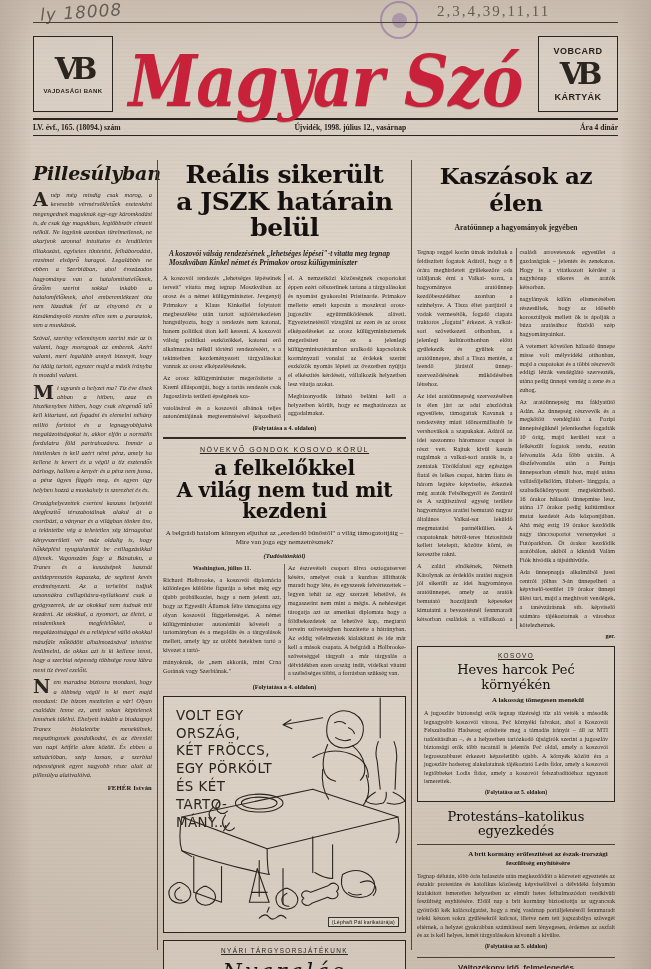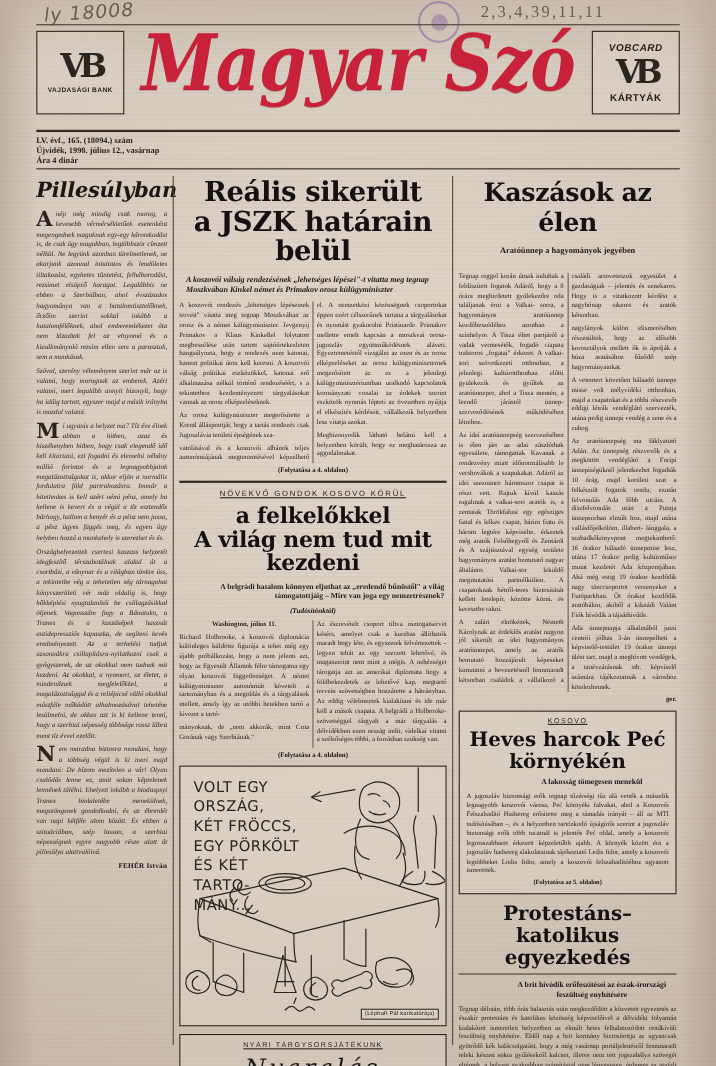--- a/index.html
+++ b/index.html
@@ -31,47 +31,47 @@
     border:2px solid rgba(110,70,150,.55);opacity:.75;
   }
   #stamp::after{
     content:"";position:absolute;left:50%;top:50%;width:15px;height:15px;margin:-7px 0 0 -7px;
     border-radius:50%;background:rgba(110,70,150,.45);
   }
 
   
   #masthead{position:absolute;left:33px;top:24px;width:585px;}
   #masthead-top-rule{position:absolute;left:33px;top:22px;width:585px;border-top:1px solid #463d34;}
-  #masthead-row{display:flex;align-items:flex-start;justify-content:space-between;height:84px;margin-top:4px;}
+  #masthead-row{display:flex;align-items:flex-end;justify-content:space-between;height:84px;margin-top:4px;}
   .logo-box{
     border:1.5px solid #2b2520;width:78px;height:74px;
     display:flex;flex-direction:column;align-items:center;justify-content:center;
     background:rgba(225,216,205,.35);
   }
   .logo-mark{font-family:"DejaVu Serif", serif;font-weight:bold;font-size:30px;line-height:1;color:#2b2520;letter-spacing:-6px;}
   .logo-cap{font-family:"Liberation Sans", sans-serif;font-size:6px;font-weight:bold;letter-spacing:.4px;margin-top:4px;color:#241f1a;}
-  .logo-cap.top{margin:0 0 3px 0;font-size:9px;letter-spacing:.5px;font-style:italic;}
+  .logo-cap.top{margin:0 0 3px 0;font-size:9px;letter-spacing:.5px;}
   .logo-cap.big{font-size:9px;margin-top:3px;}
   #nameplate{
     font-family:"DejaVu Serif", serif;font-weight:bold;font-style:italic;
     font-size:62px;line-height:.96;color:#c8213a;
     letter-spacing:-1px;text-align:center;flex:1;
     text-shadow:0 1px 0 rgba(90,20,30,.25);
     transform:scaleY(1.14);
   }
   #masthead-bot-rule{margin-top:6px;border-top:1px solid #2b2520;}
   #slogan{
     text-align:center;font-family:"Liberation Sans", sans-serif;
     font-size:11.5px;letter-spacing:2.6px;padding:5px 0 4px;color:#2a241f;
   }
   #slogan-rule{border-top:1px solid #2b2520;}
   #issue-row{
     display:flex;justify-content:space-between;align-items:baseline;
     font-family:"Liberation Serif", serif;font-weight:bold;font-size:7.6px;
-    padding:3px 0 3px;color:#241f1a;flex-direction:column;
+    padding:3px 0 3px;color:#241f1a;
   }
   #issue-rule{border-top:1px solid #2b2520;}
 
   
   #content{position:absolute;left:33px;top:160px;width:585px;height:790px;display:flex;gap:0;}
   .vline{width:1px;background:#51473e;margin:0 5px;flex:0 0 1px;}
   .col-left{width:119px;flex:0 0 119px;}
   .col-mid{width:243px;flex:0 0 243px;}
   .col-right{width:198px;flex:0 0 198px;}
 
@@ -116,22 +116,22 @@
   }
   .kicker{
     font-family:"Liberation Sans", sans-serif;font-size:7px;letter-spacing:1.6px;
     text-align:center;text-decoration:underline;margin:7px 0 5px;color:#2a241f;
   }
   #second-headline{
     font-family:"DejaVu Serif", serif;font-weight:bold;font-size:20px;
     line-height:1.08;text-align:center;margin:0 0 6px;letter-spacing:-.3px;color:#141110;
   }
   #second-deck{
-    font-family:"Liberation Serif",serif;font-weight:bold;font-size:7px;
-    line-height:1.35;text-align:right;margin:0 2px 4px;color:#221d19;
+    font-family:"Liberation Serif",serif;font-weight:normal;font-size:7px;
+    line-height:1.35;text-align:center;margin:0 2px 4px;color:#221d19;
   }
   #second-source{
     font-family:"Liberation Serif",serif;font-style:italic;font-weight:bold;
     font-size:6.6px;text-align:center;margin:0 0 5px;
   }
   .hrule{border-top:1px solid #4a4038;margin:5px 0;}
   .hrule-thick{border-top:2px solid #332c25;margin:6px 0 5px;}
 
   
   #cartoon-box{
@@ -167,21 +167,21 @@
     font-family:"Liberation Serif",serif;font-weight:bold;font-size:7.6px;
     text-align:center;margin:0 0 16px;color:#221d19;
   }
   .sig{font-family:"Liberation Serif",serif;font-weight:bold;font-size:6.2px;text-align:right;margin-top:3px;}
   .side-box{border:1.5px solid #2b2520;padding:5px 6px 6px;margin-top:7px;background:rgba(226,218,207,.30);}
   .side-kicker{
     font-family:"Liberation Sans",sans-serif;font-size:6.4px;letter-spacing:1.4px;
     text-align:center;text-decoration:underline;color:#2a241f;margin-bottom:4px;
   }
   .side-title{
-    font-family:"DejaVu Serif",serif;font-weight:bold;font-size:18px;line-height:1.1;
+    font-family:"DejaVu Serif",serif;font-weight:normal;font-size:13px;line-height:1.1;
     text-align:center;margin-bottom:4px;color:#141110;
   }
   .side-deck{
     font-family:"Liberation Serif",serif;font-weight:bold;font-size:7px;line-height:1.3;
     text-align:center;margin-bottom:4px;margin-left:44px;
   }
   .side-body{font-family:"Liberation Serif",serif;font-size:6.1px;line-height:1.4;text-align:justify;color:#2c2520;}
   .side-body p{margin:0 0 3px 0;}
   .side-jump{font-family:"Liberation Serif",serif;font-weight:bold;font-size:5.8px;text-align:center;margin-top:3px;}
 
@@ -396,21 +396,21 @@
         <div class="side-deck">A lakosság tömegesen menekül</div>
         <div class="side-body">
           <p>A jugoszláv biztonsági erők tegnap tűzérségi tűz alá vették a második legnagyobb koszovói városa, Peć környéki falvakat, ahol a Koszovói Felszabadító Hadsereg erősítette meg a támadás irányát – áll az MTI tudósításában –, és a helyzetben tartózkodó újságírók szerint a jugoszláv biztonsági erők több tucatnál is jelentős Peć oldal, amely a koszovói legrosszabbaret érkezett képzeletűbb ujabb. A környék között éra a jugoszláv hadsereg alakulatainak tájékoztató Ledis fidor, amely a koszovói legtöbbeket Lodis fidor, amely a koszovói felszabadítóéhoz ugyanott ismerettek.</p>
         </div>
         <div class="side-jump">(Folytatása az 5. oldalon)</div>
       </div>
 
       <div style="margin-top:8px;">
         <div class="side-title">Protestáns–katolikus egyezkedés</div>
         <div class="hrule"></div>
-        <div class="side-deck">A brit hívódik erőfeszítései az észak-írországi feszültség enyhítésére</div>
+        <div class="side-deck">A brit kormány erőfeszítései az észak-írországi feszültség enyhítésére</div>
         <div class="side-body">
           <p>Tegnap délután, több órás halasztás után megkezdődött a közvetett egyeztetés az északír protestáns és katolikus közösség képviselőivel a délvidéki folyamán kialakított ismeretlen helyzetben az elmúlt hetes felhalmozódott rendkívüli feszültség enyhítésére. Eldől nap a brit kormány biztosítottja az ugyancsak gyötrődő kék kalácsolgatást, hogy a még vasárnap portáljelenésről fennmaradt teleki készen sokra gyűlésekről kulcsot, illetve nem tett jogszabálya szövegét eltérnek, a helyzet gyakrabban számítással nem lényegesen, érdemes az aszfalt és az is kell helyes, ismét tárgyalásokon kivonult a kívülre.</p>
         </div>
         <div class="side-jump">(Folytatása az 5. oldalon)</div>
       </div>
 
       <div id="weather">
         <div class="hrule"></div>
         <div id="weather-title">Változékony idő, felmelegedés</div>
         <div id="weather-sub">Időjárás-jelentésünk az 5. oldalon</div>

